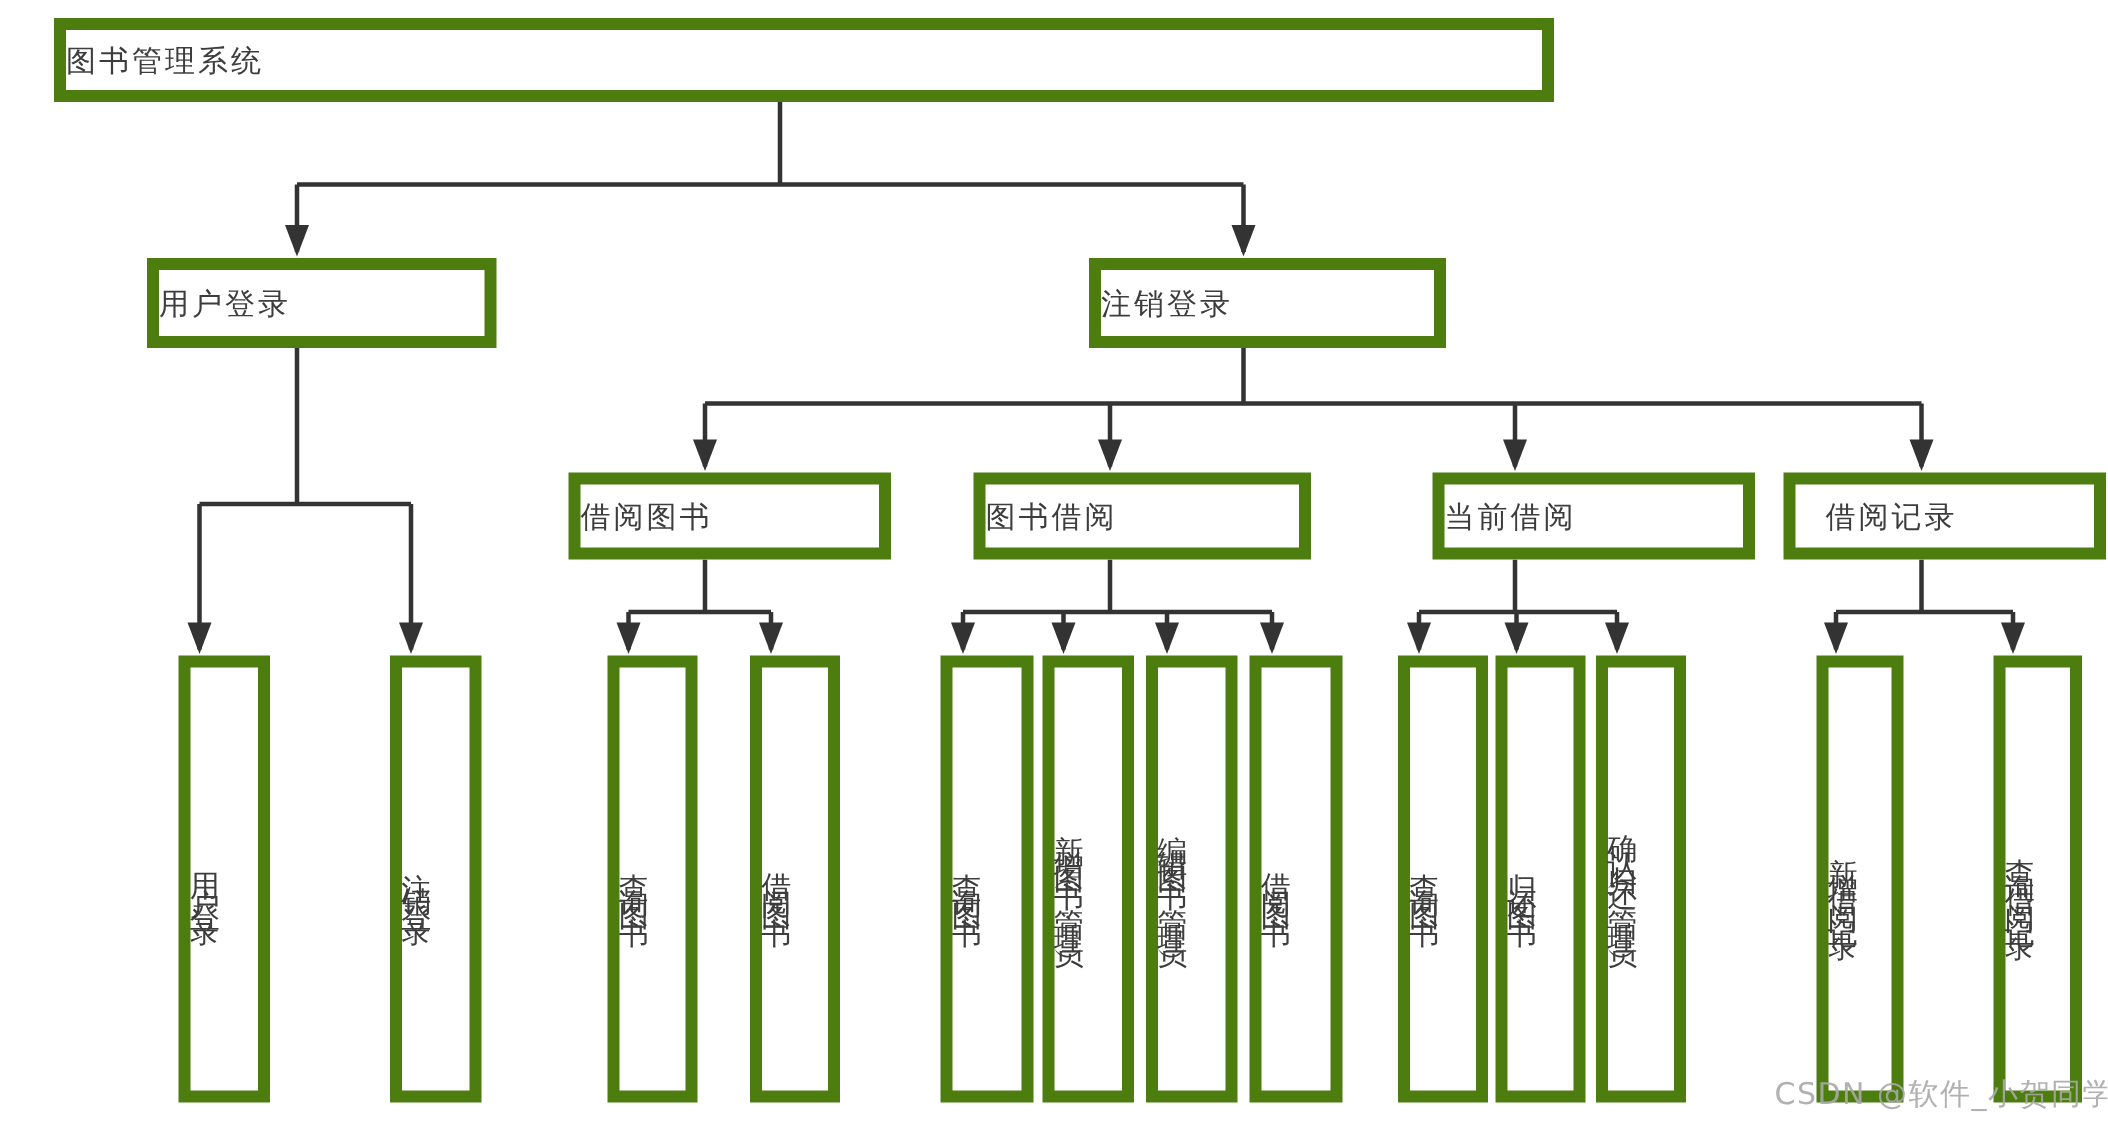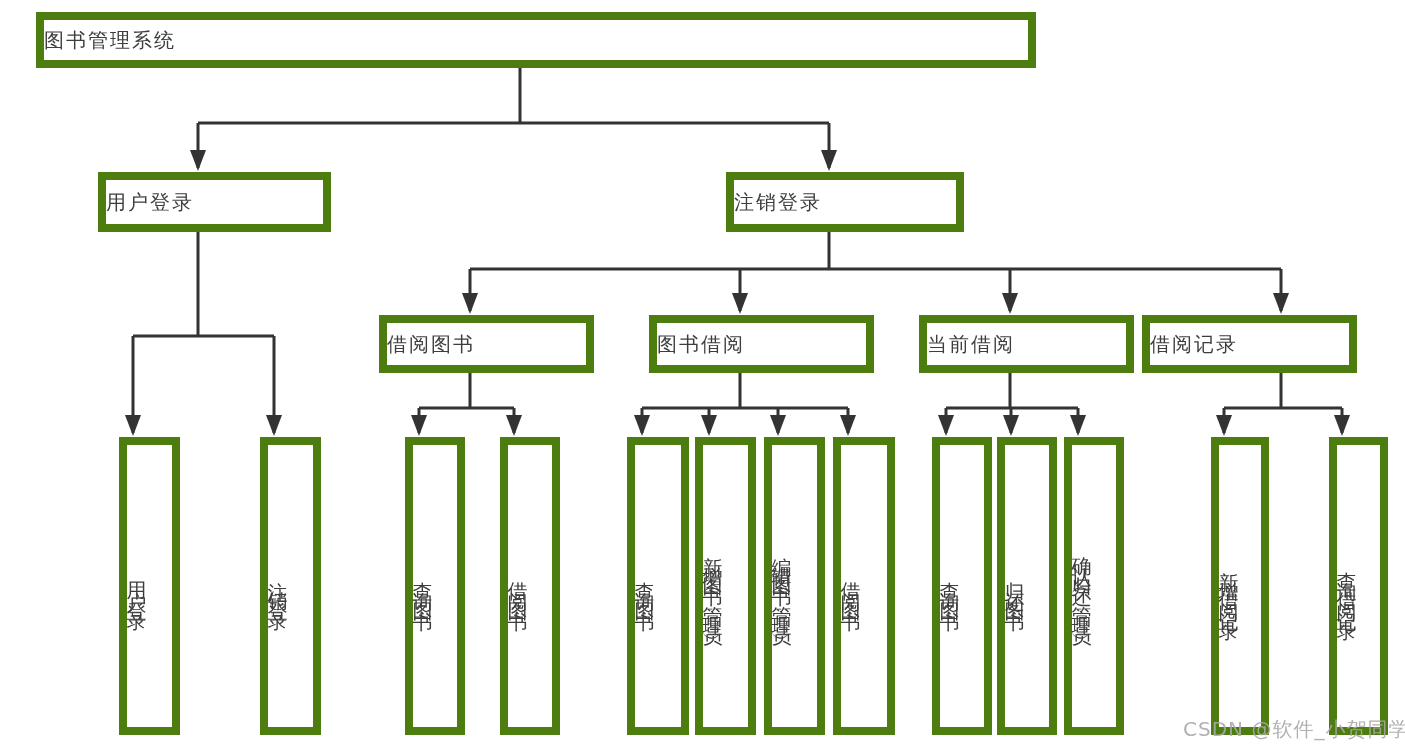--- a/index.html
+++ b/index.html
@@ -105,24 +105,24 @@
   <div class="node" style="left:710px; top:172px; width:238px; height:60px;">
     <span class="lbl">注销登录</span>
   </div>
 
   <div class="node" style="left:363px; top:315px; width:215px; height:58px;">
     <span class="lbl">借阅图书</span>
   </div>
   <div class="node" style="left:633px; top:315px; width:225px; height:58px;">
     <span class="lbl">图书借阅</span>
   </div>
-  <div class="node" style="left:903px; top:315px; width:215px; height:58px;">
+  <div class="node" style="left:939px; top:315px; width:215px; height:58px;">
     <span class="lbl">当前借阅</span>
   </div>
-  <div class="node" style="left:1126px; top:315px; width:215px; height:58px;">
+  <div class="node" style="left:1173px; top:315px; width:215px; height:58px;padding-left:20px;">
     <span class="lbl">借阅记录</span>
   </div>
 
   <div class="node v" style="left:103px; top:437px; width:61px; height:298px;">
     <span class="lbl">用户登录</span>
   </div>
   <div class="node v" style="left:244px; top:437px; width:61px; height:298px;">
     <span class="lbl">注销登录</span>
   </div>
 

